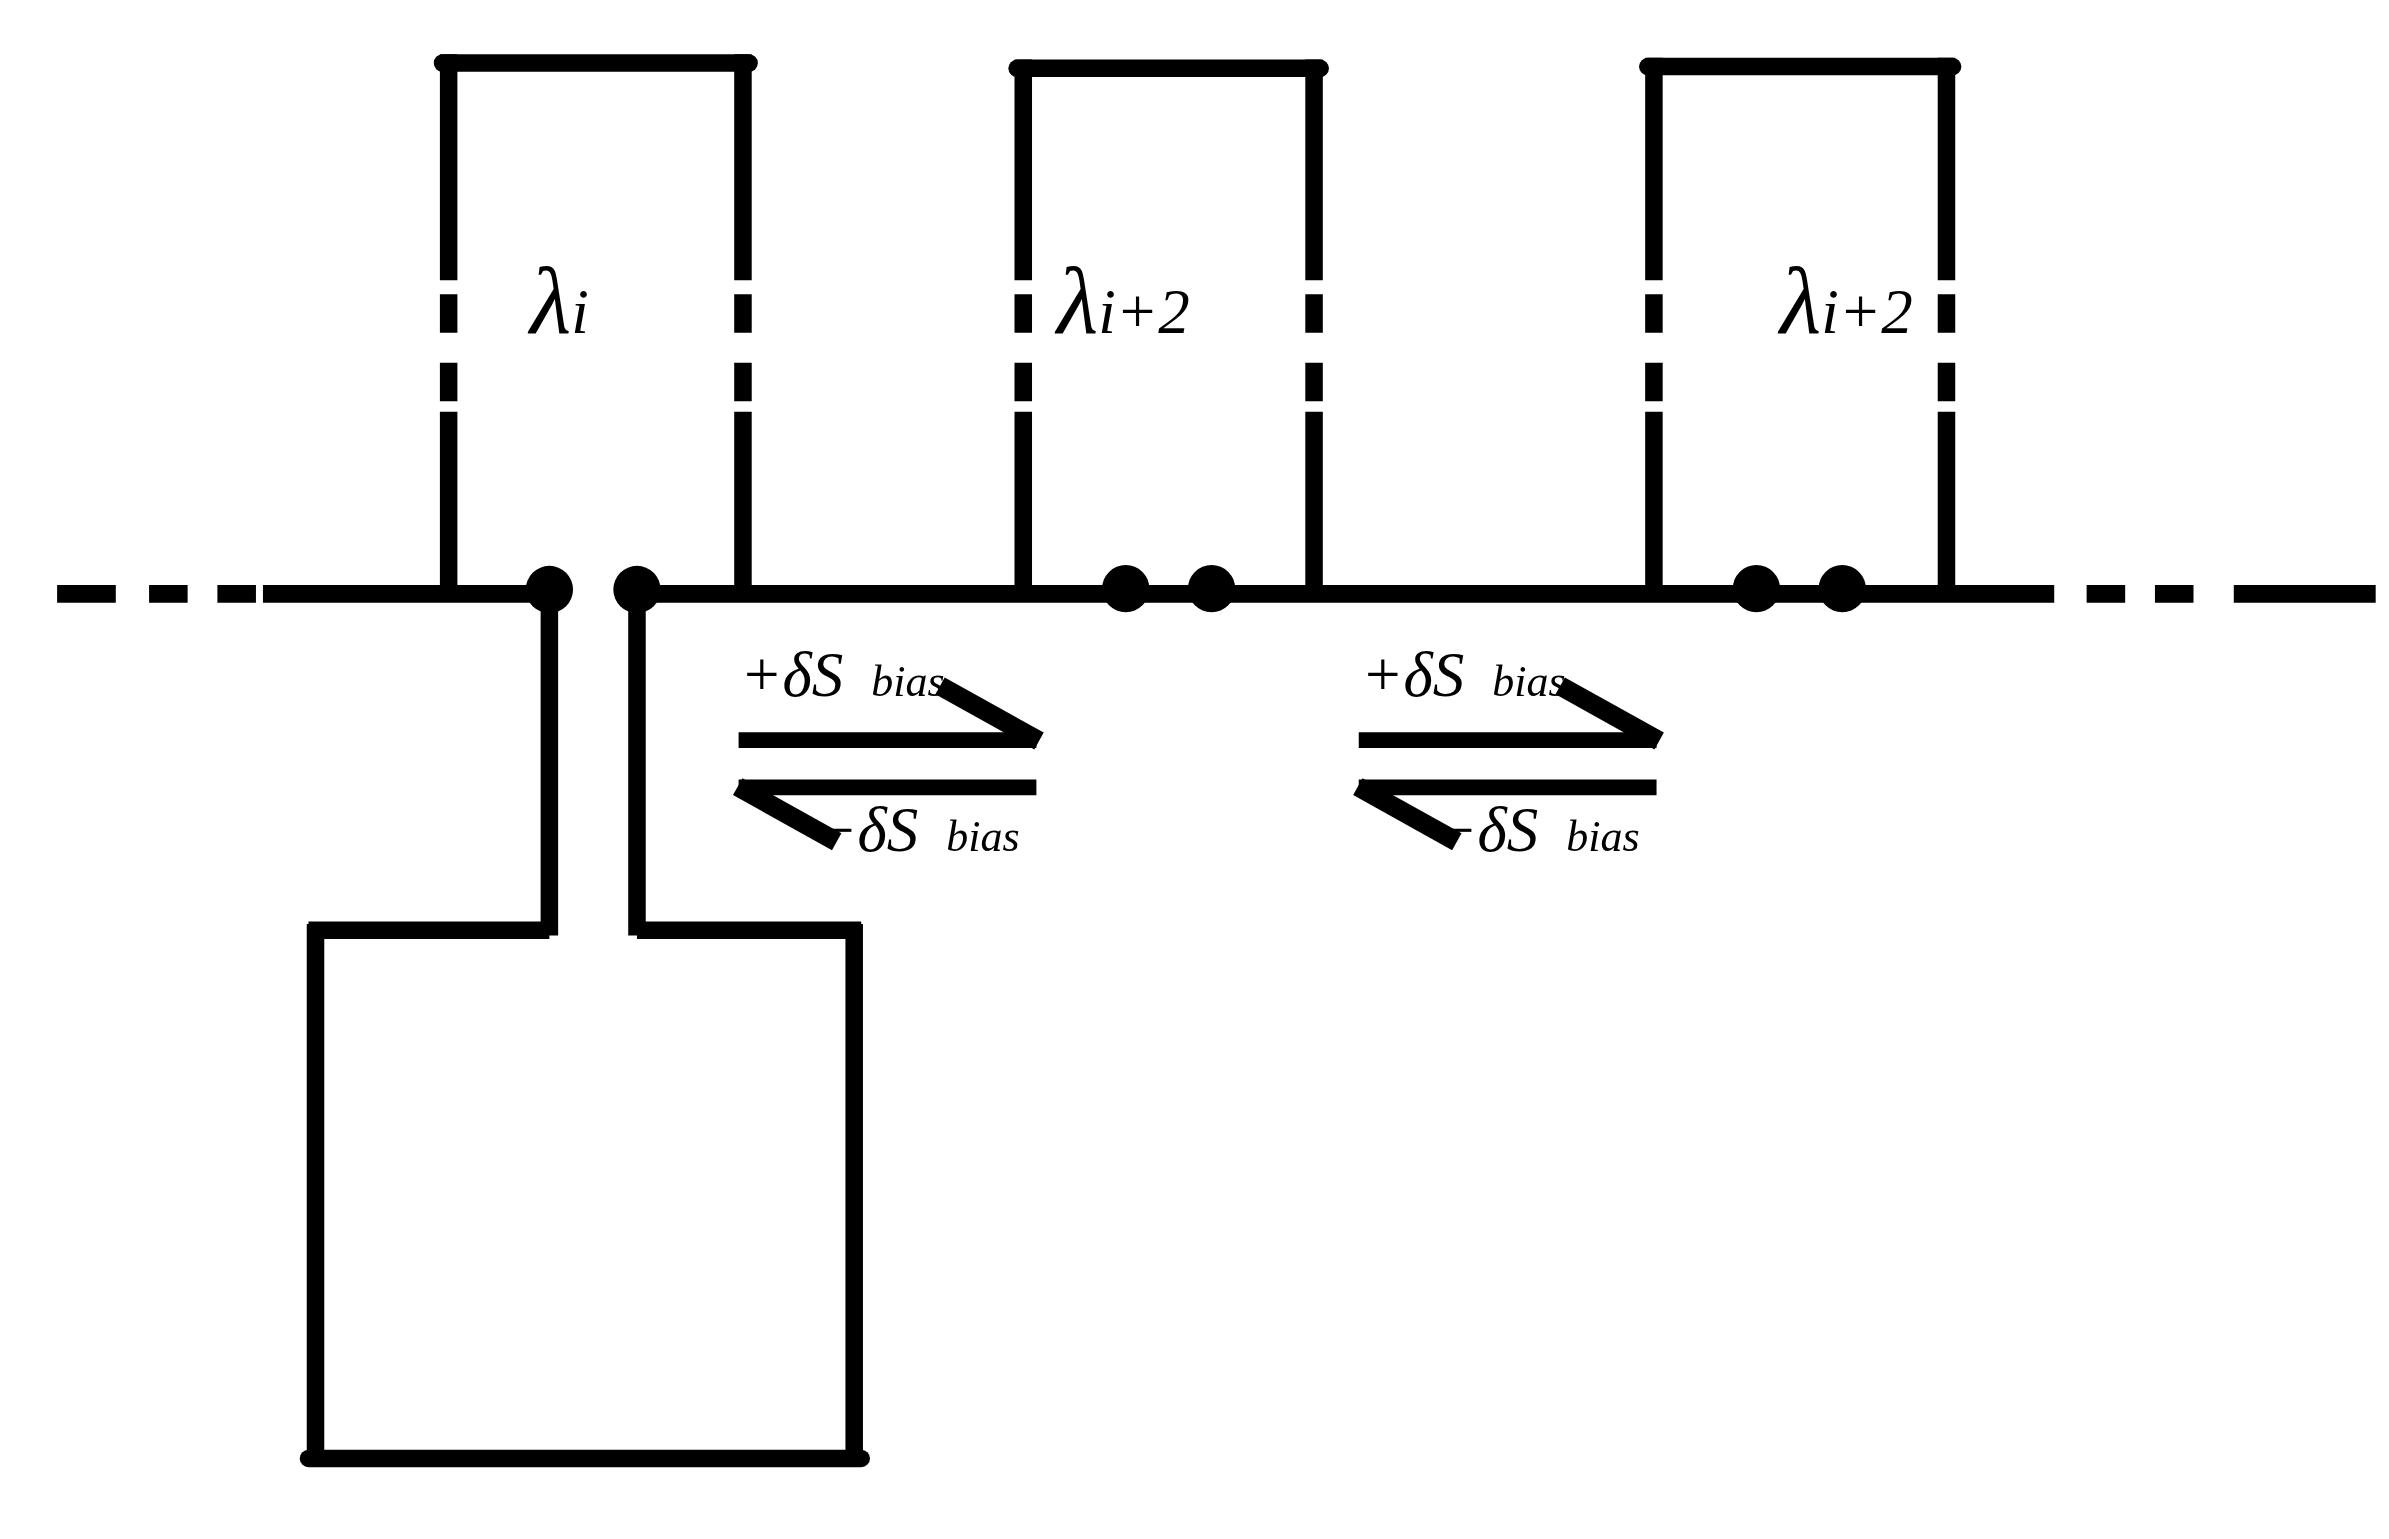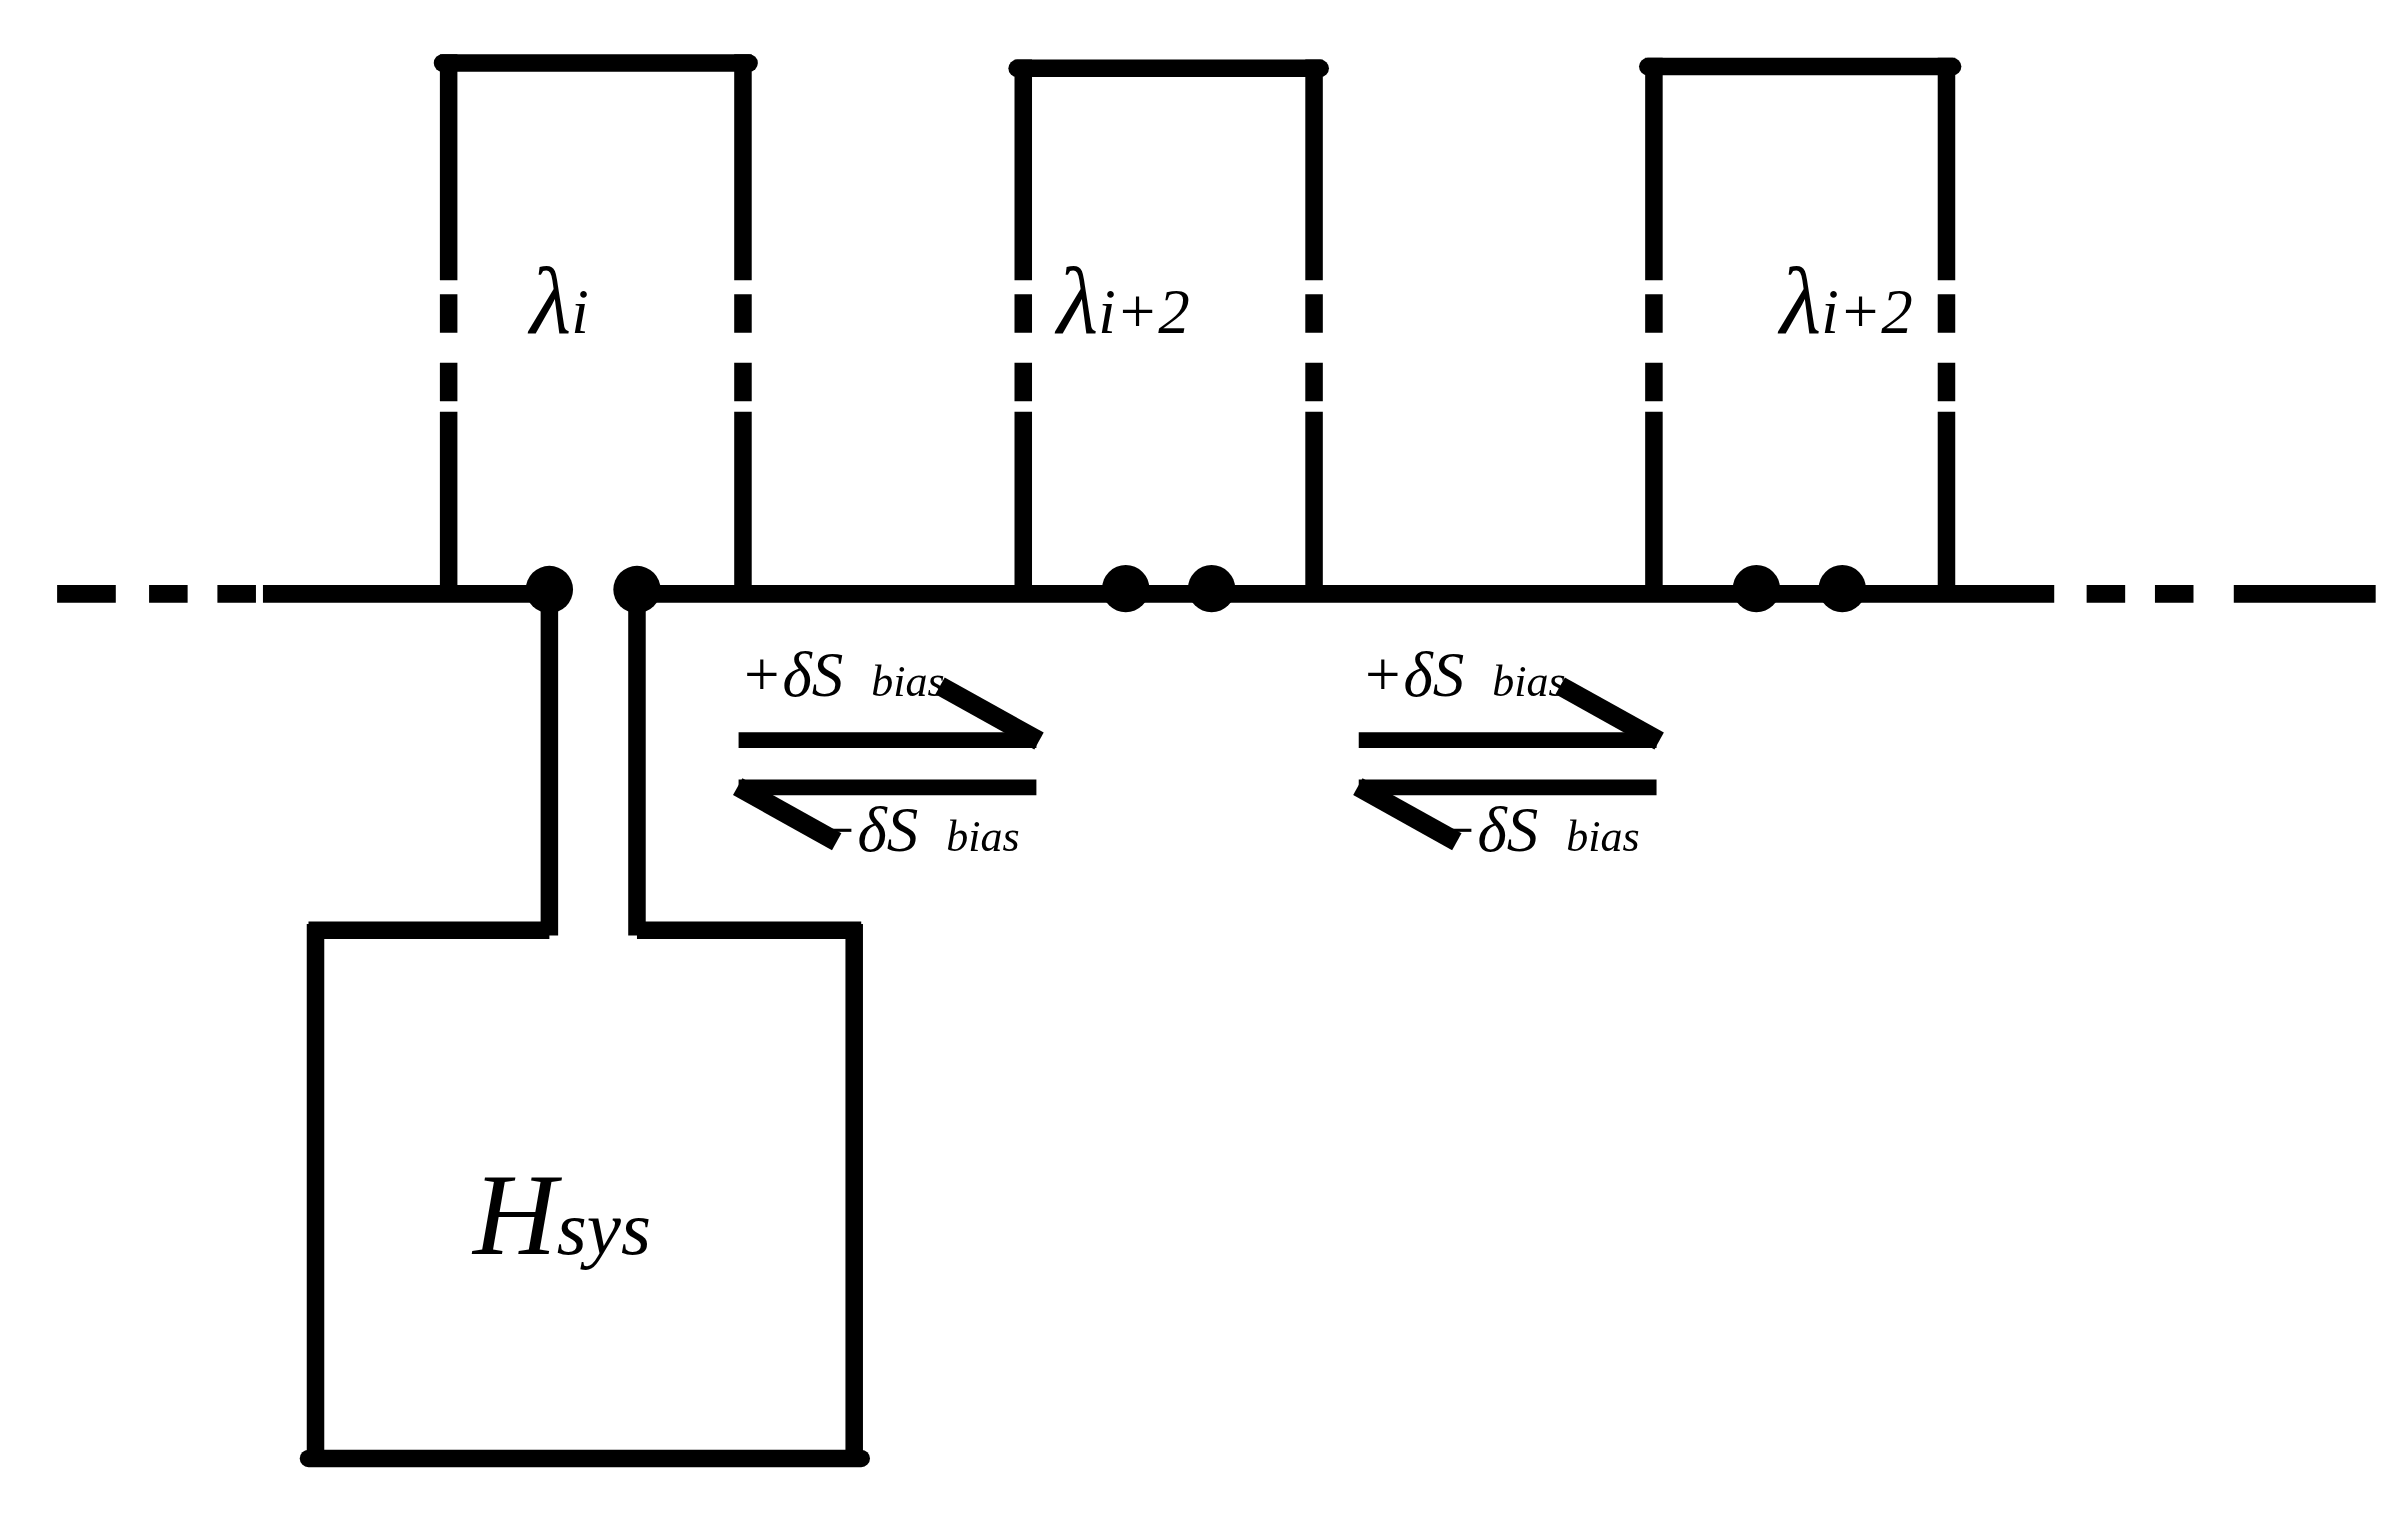--- a/index.html
+++ b/index.html
@@ -169,23 +169,20 @@
   </div>
 
   <div class="mathlabel lam" style="left:1057px; top:254px;">
     <span>λ</span><span class="sub">i+2</span>
   </div>
 
   <div class="mathlabel lam" style="left:1780px; top:254px;">
     <span>λ</span><span class="sub">i+2</span>
   </div>
 
-  <div class="mathlabel hsys" style="left:473px; top:1157px;">
-    <span>H</span><span class="sub">sys</span>
-  </div>
 
   <div class="mathlabel rate" style="left:740px; top:644px;">
     <span>+δS</span><span class="sub">bias</span>
   </div>
 
   <div class="mathlabel rate" style="left:815px; top:799px;">
     <span>−δS</span><span class="sub">bias</span>
   </div>
 
   <div class="mathlabel rate" style="left:1361px; top:644px;">

